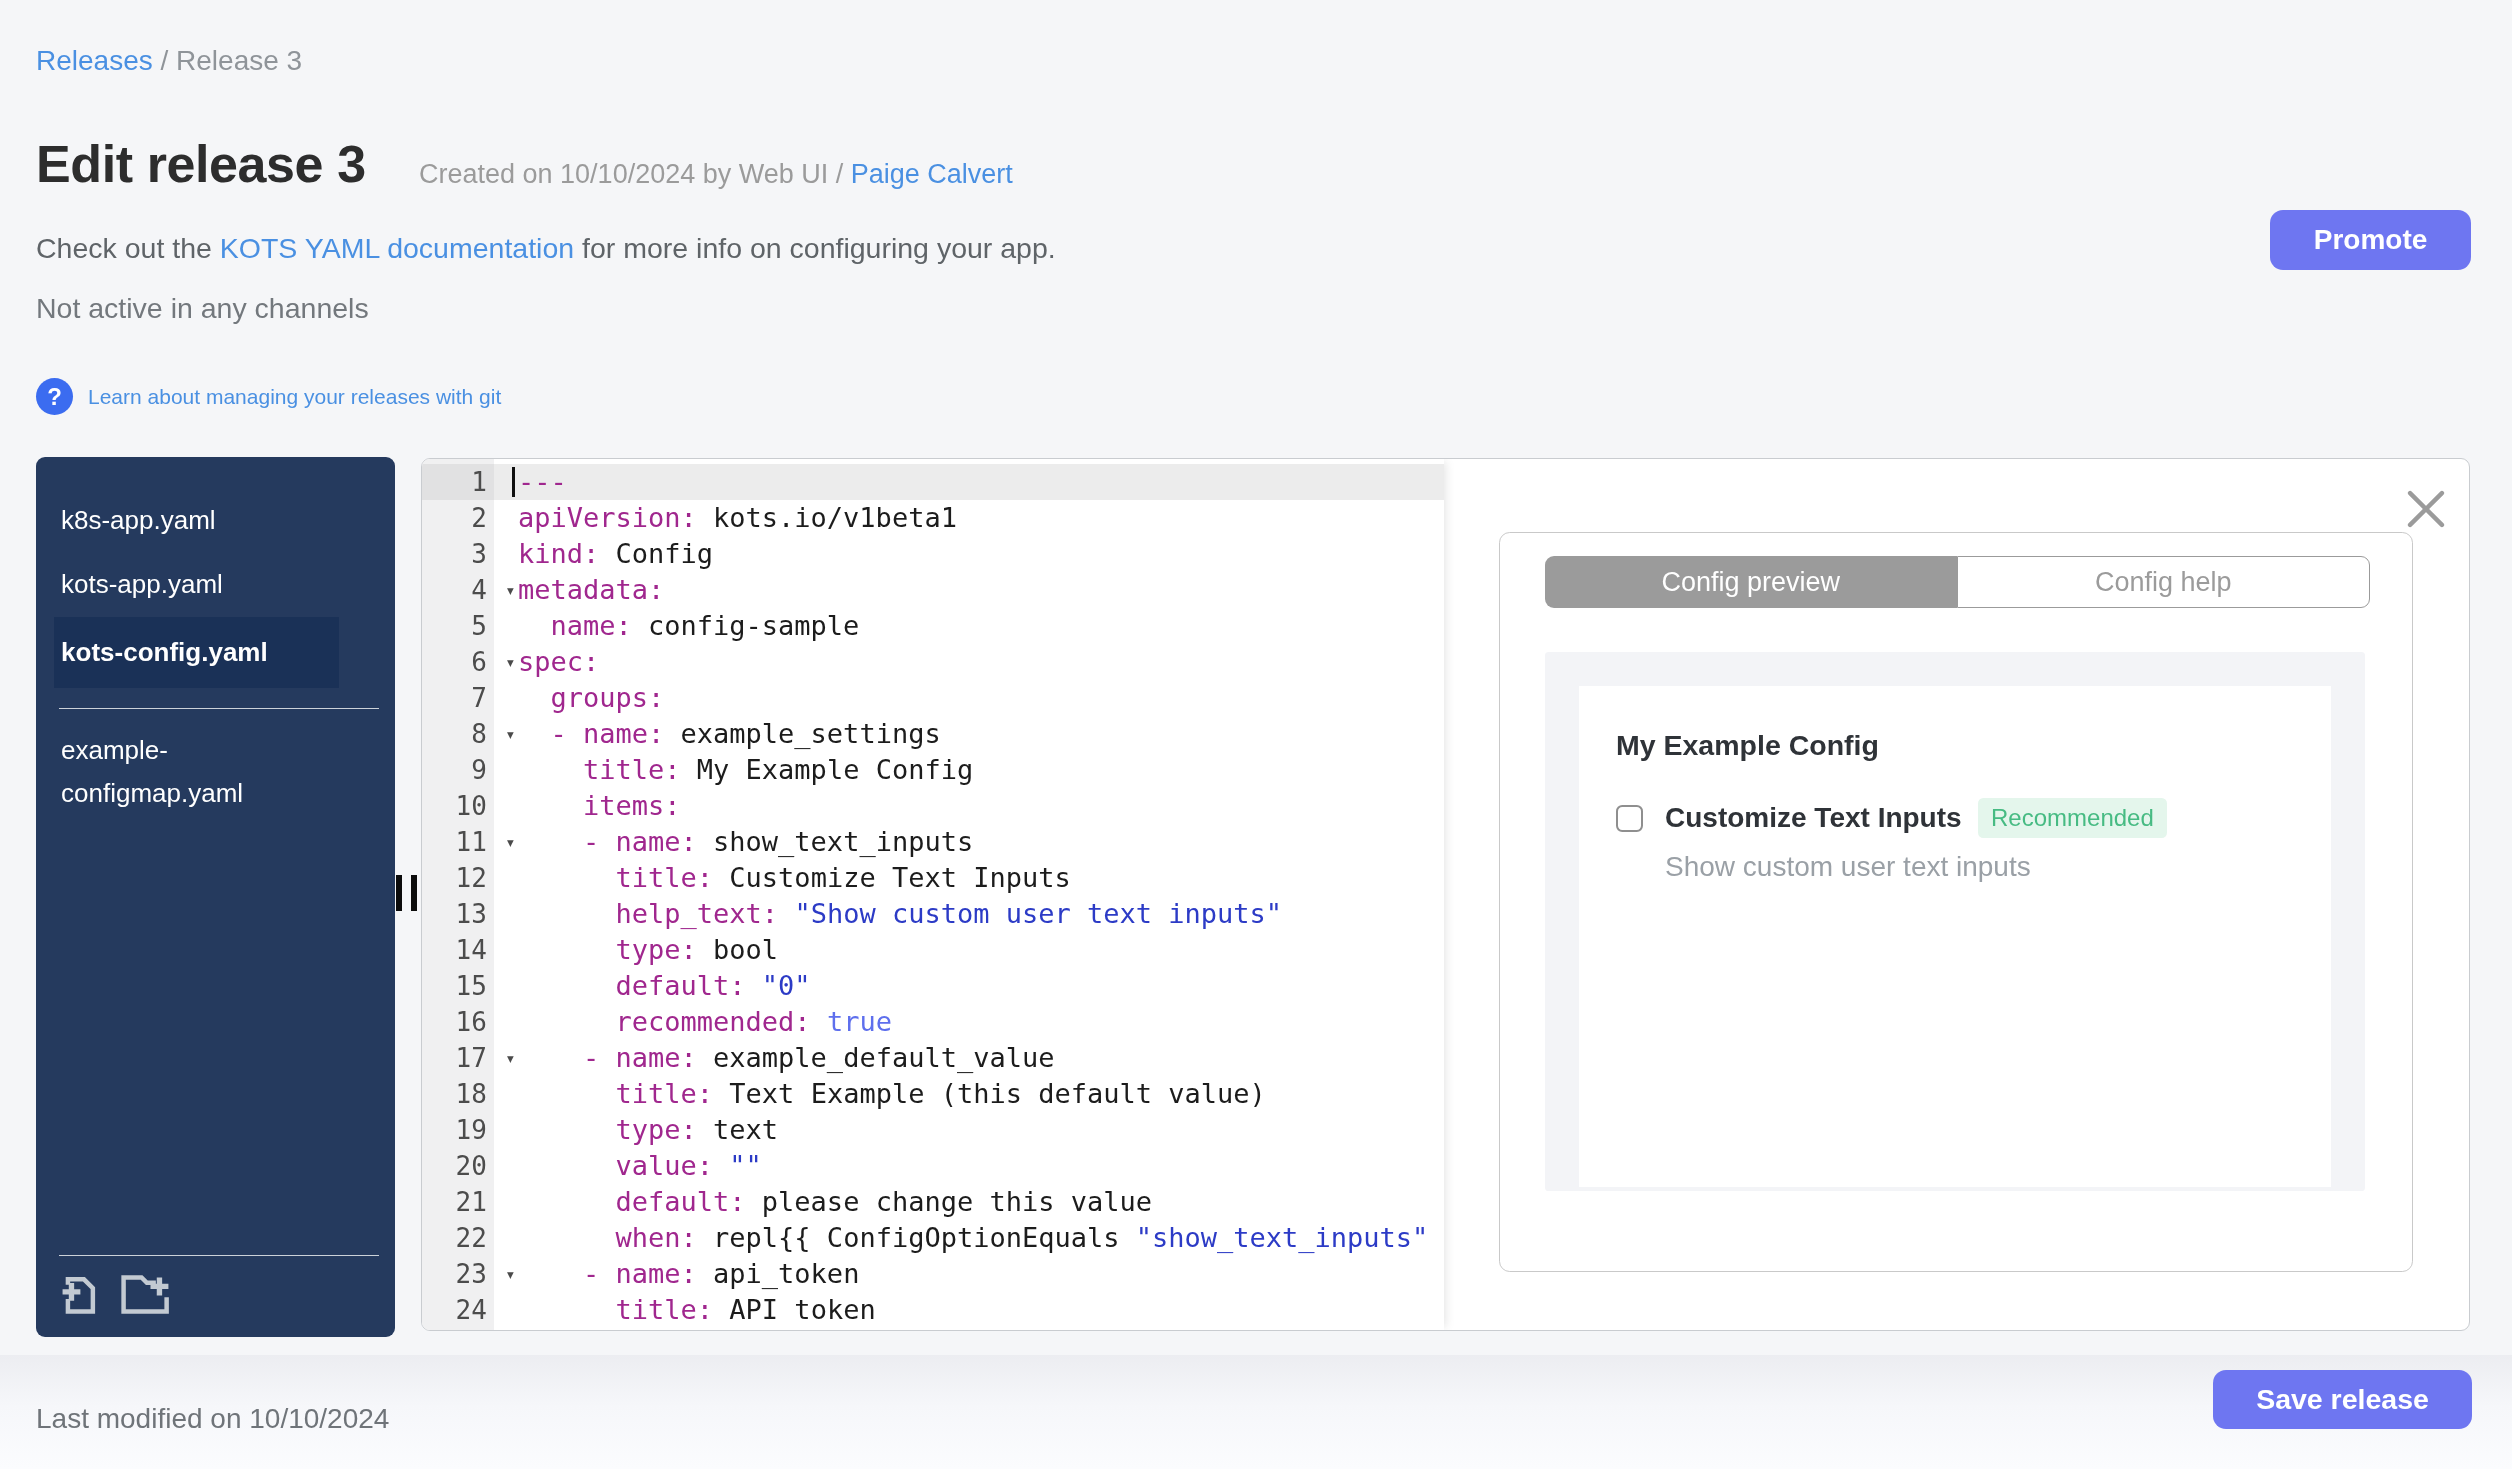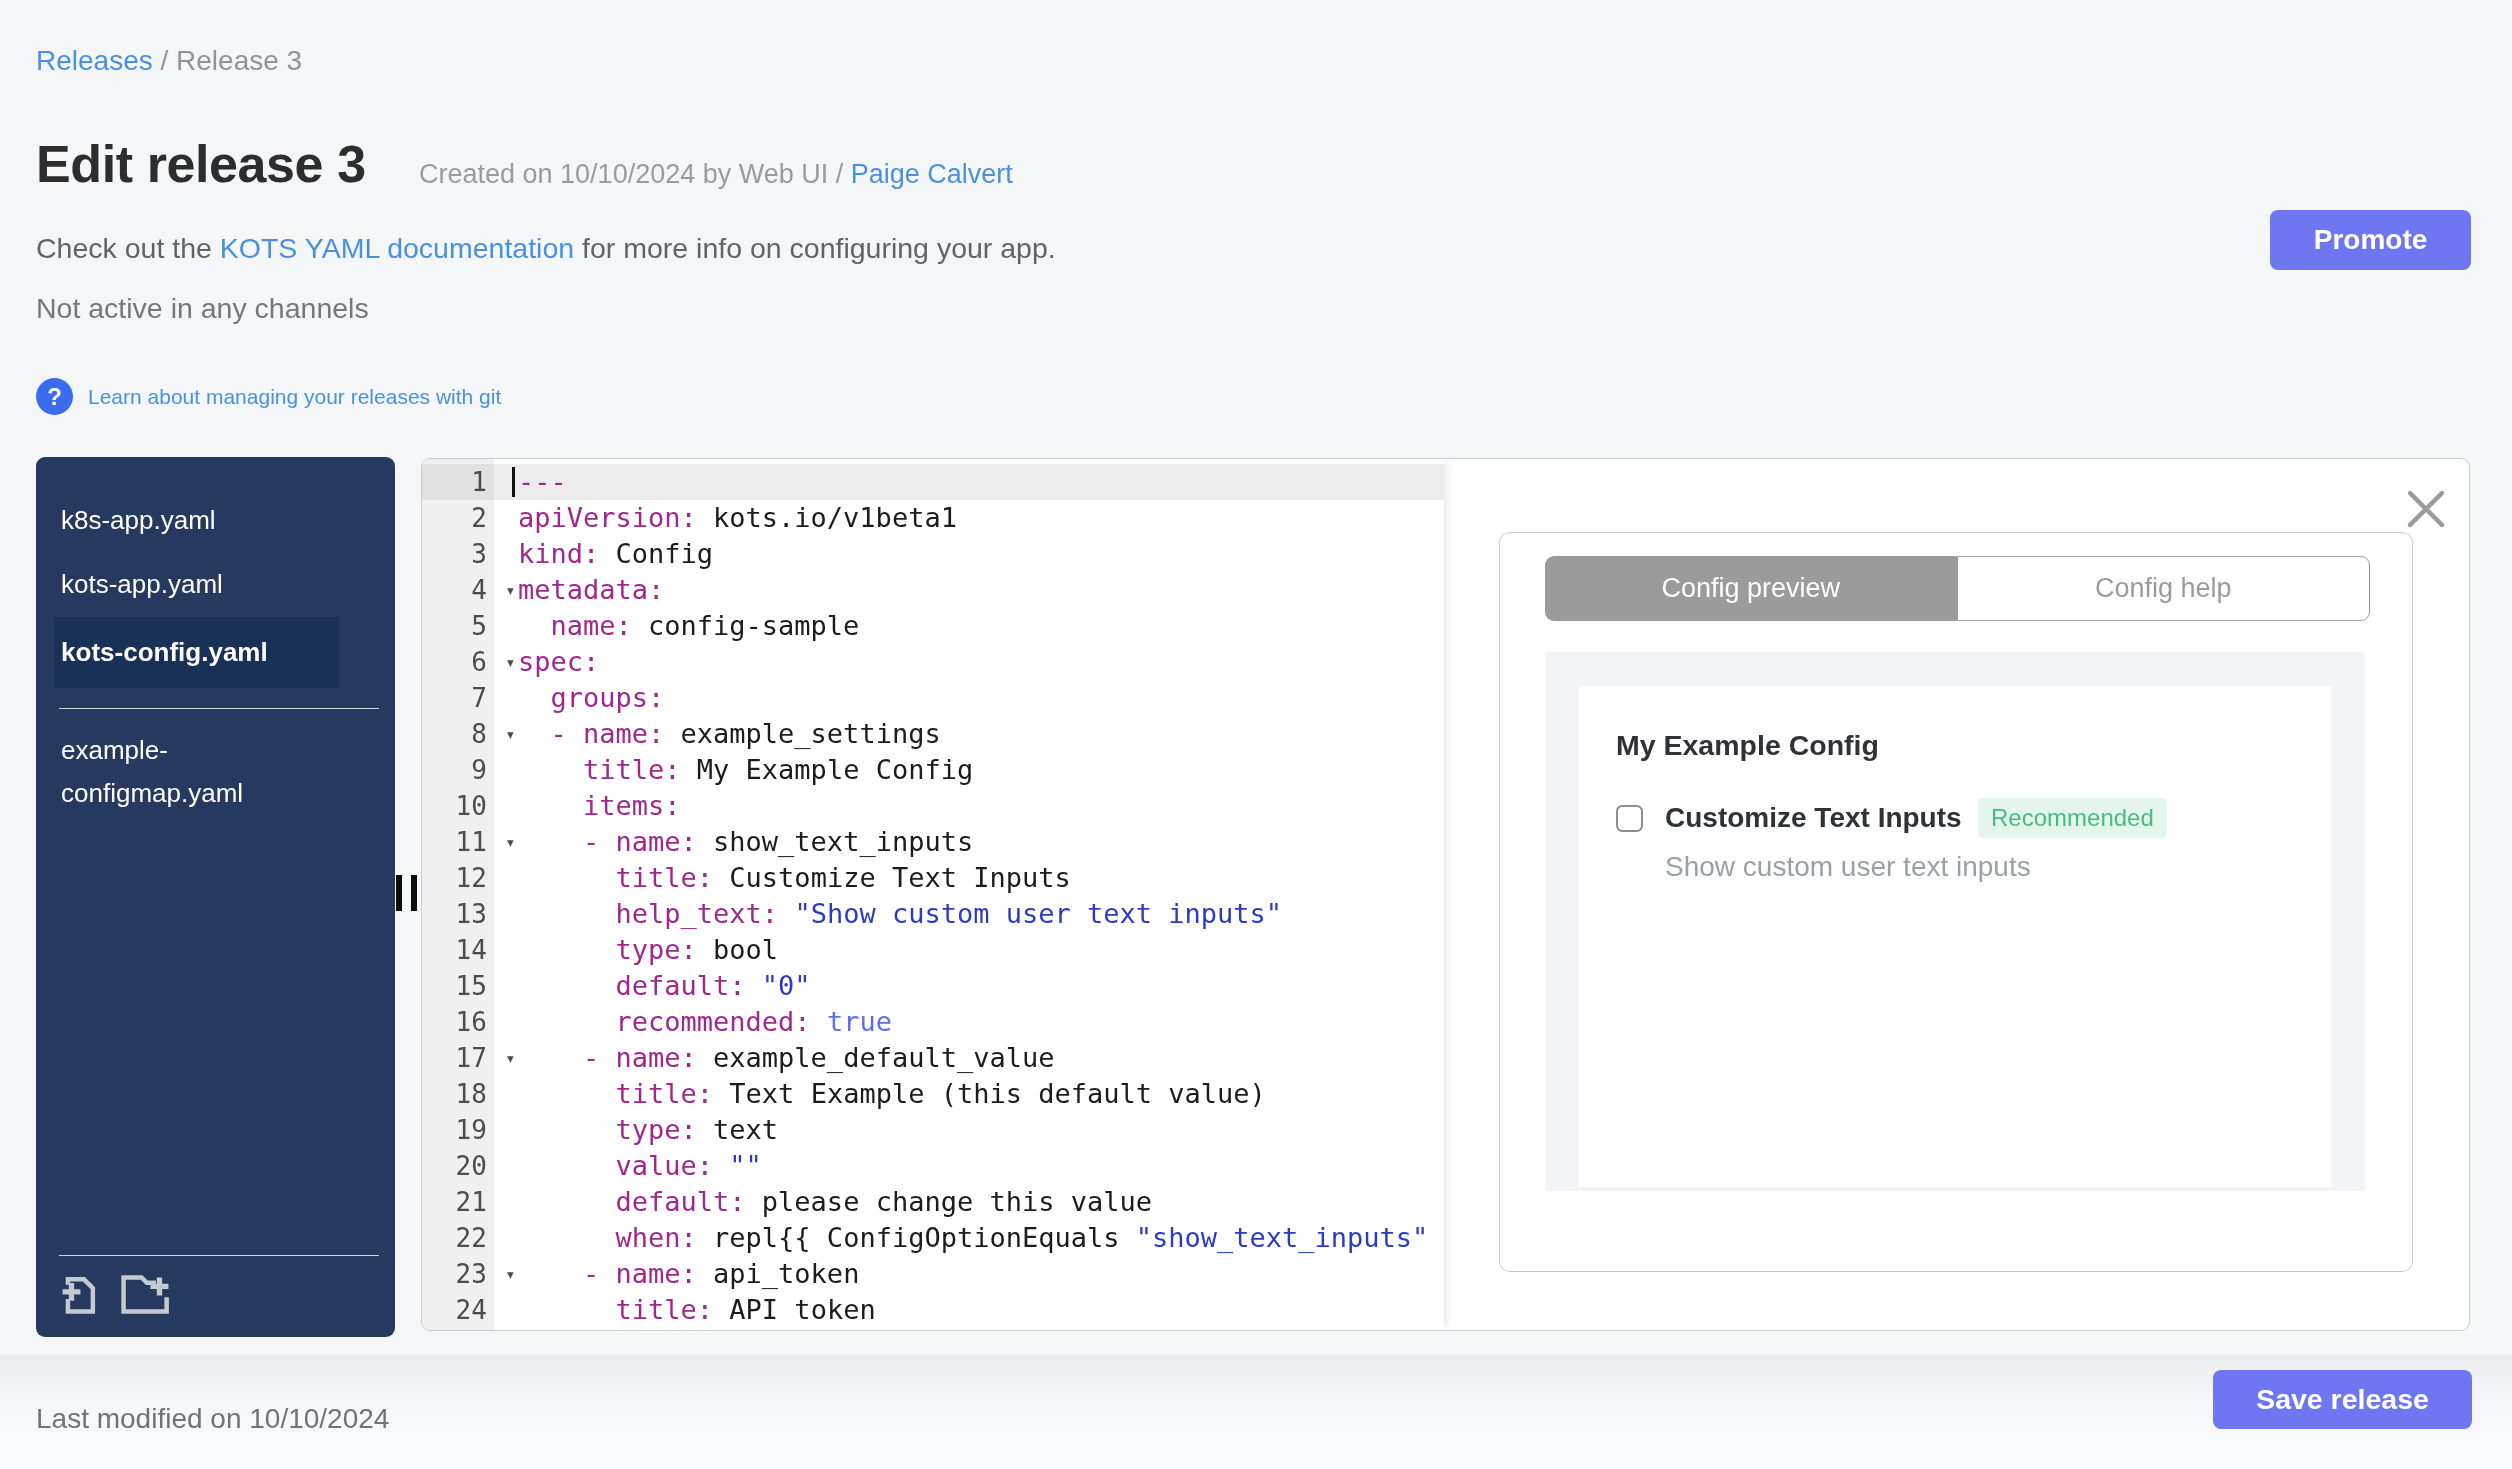--- a/index.html
+++ b/index.html
@@ -11,21 +11,21 @@
   
   .breadcrumb{left:36px;top:45px;font-size:28px;color:#8f9499;}
   .page-title{left:36px;top:134px;font-size:52px;font-weight:bold;color:#2d2d2d;letter-spacing:-0.4px;}
   .created{left:419px;top:159px;font-size:27px;color:#9b9b9b;}
   .docline{left:36px;top:232px;font-size:28.5px;color:#5f6468;}
   .notactive{left:36px;top:292px;font-size:28.5px;color:#73787d;}
   .gitrow{left:36px;top:378px;display:flex;align-items:center;gap:15px;}
   .qicon{width:37px;height:37px;border-radius:50%;background:#3b6cf0;color:#fff;font-size:24px;
          font-weight:bold;display:flex;align-items:center;justify-content:center;}
   .gitlink{font-size:21px;}
-  .btn{background:#6e76f1;color:#fff;font-weight:bold;border:none;border-radius:8px;
+  .btn{background:#6e76f1;color:#fff;font-weight:bold;border:none;border-radius:13px;
        display:flex;align-items:center;justify-content:center;cursor:pointer;}
   .promote{left:2270px;top:210px;width:201px;height:60px;font-size:28px;}
   .save{left:2213px;top:1370px;width:259px;height:59px;font-size:28.5px;}
 
   
   .sidebar{left:36px;top:457px;width:359px;height:880px;background:#253a5e;border-radius:9px;}
   .file-list{padding-top:31px;}
   .file{padding:10.7px 0 10.7px 25px;font-size:26px;line-height:43px;color:#fff;width:267px;cursor:pointer;}
   .file.selected{font-weight:bold;background:#1a3157;margin:0 24px 0 18px;padding:14.3px 0 14.3px 7.1px;width:278px;}
   .side-divider{border-top:1.8px solid #ccd2d9;margin:19.6px 16px 9px 23px;}
@@ -59,21 +59,21 @@
   .cursor{position:absolute;left:18px;top:2.7px;width:2.7px;height:30px;background:#101010;}
   .sg-key{color:#a0278e;}
   .sg-plain{color:#1c1c1c;}
   .sg-str{color:#2c3bc6;}
   .sg-bool{color:#5e6fed;}
 
   
   .inner-card{position:absolute;left:1077px;top:73px;width:914px;height:740px;background:#fff;
               border:1.8px solid #c9c9c9;border-radius:10.7px;box-sizing:border-box;}
   .close-x{position:absolute;left:1981px;top:27px;width:46px;height:46px;cursor:pointer;}
-  .tabs{position:absolute;left:45px;top:23px;width:825px;height:65px;display:flex;}
+  .tabs{position:absolute;left:45px;top:23px;width:825px;height:52px;display:flex;}
   .tab{flex:1;display:flex;align-items:center;justify-content:center;font-size:27px;cursor:pointer;
        box-sizing:border-box;}
   .tab.active{background:#9b9b9b;color:#fff;border-radius:9px 0 0 9px;}
   .tab.inactive{background:#fff;color:#9b9b9b;border:1.8px solid #9b9b9b;border-radius:0 9px 9px 0;}
   .preview-body{position:absolute;left:45px;top:119px;width:820px;height:539px;background:#f3f4f7;border-radius:3.6px;}
   .preview-card{position:absolute;left:34px;top:34px;right:34px;bottom:4.5px;background:#fff;}
   .preview-content{padding:43px 0 0 37px;}
   .group-title{font-size:28.5px;font-weight:bold;color:#2f3338;}
   .cfg-row{margin-top:36px;display:flex;align-items:center;}
   .checkbox{width:27px;height:27px;border:2.7px solid #8f8f8f;border-radius:6.2px;background:#fff;

